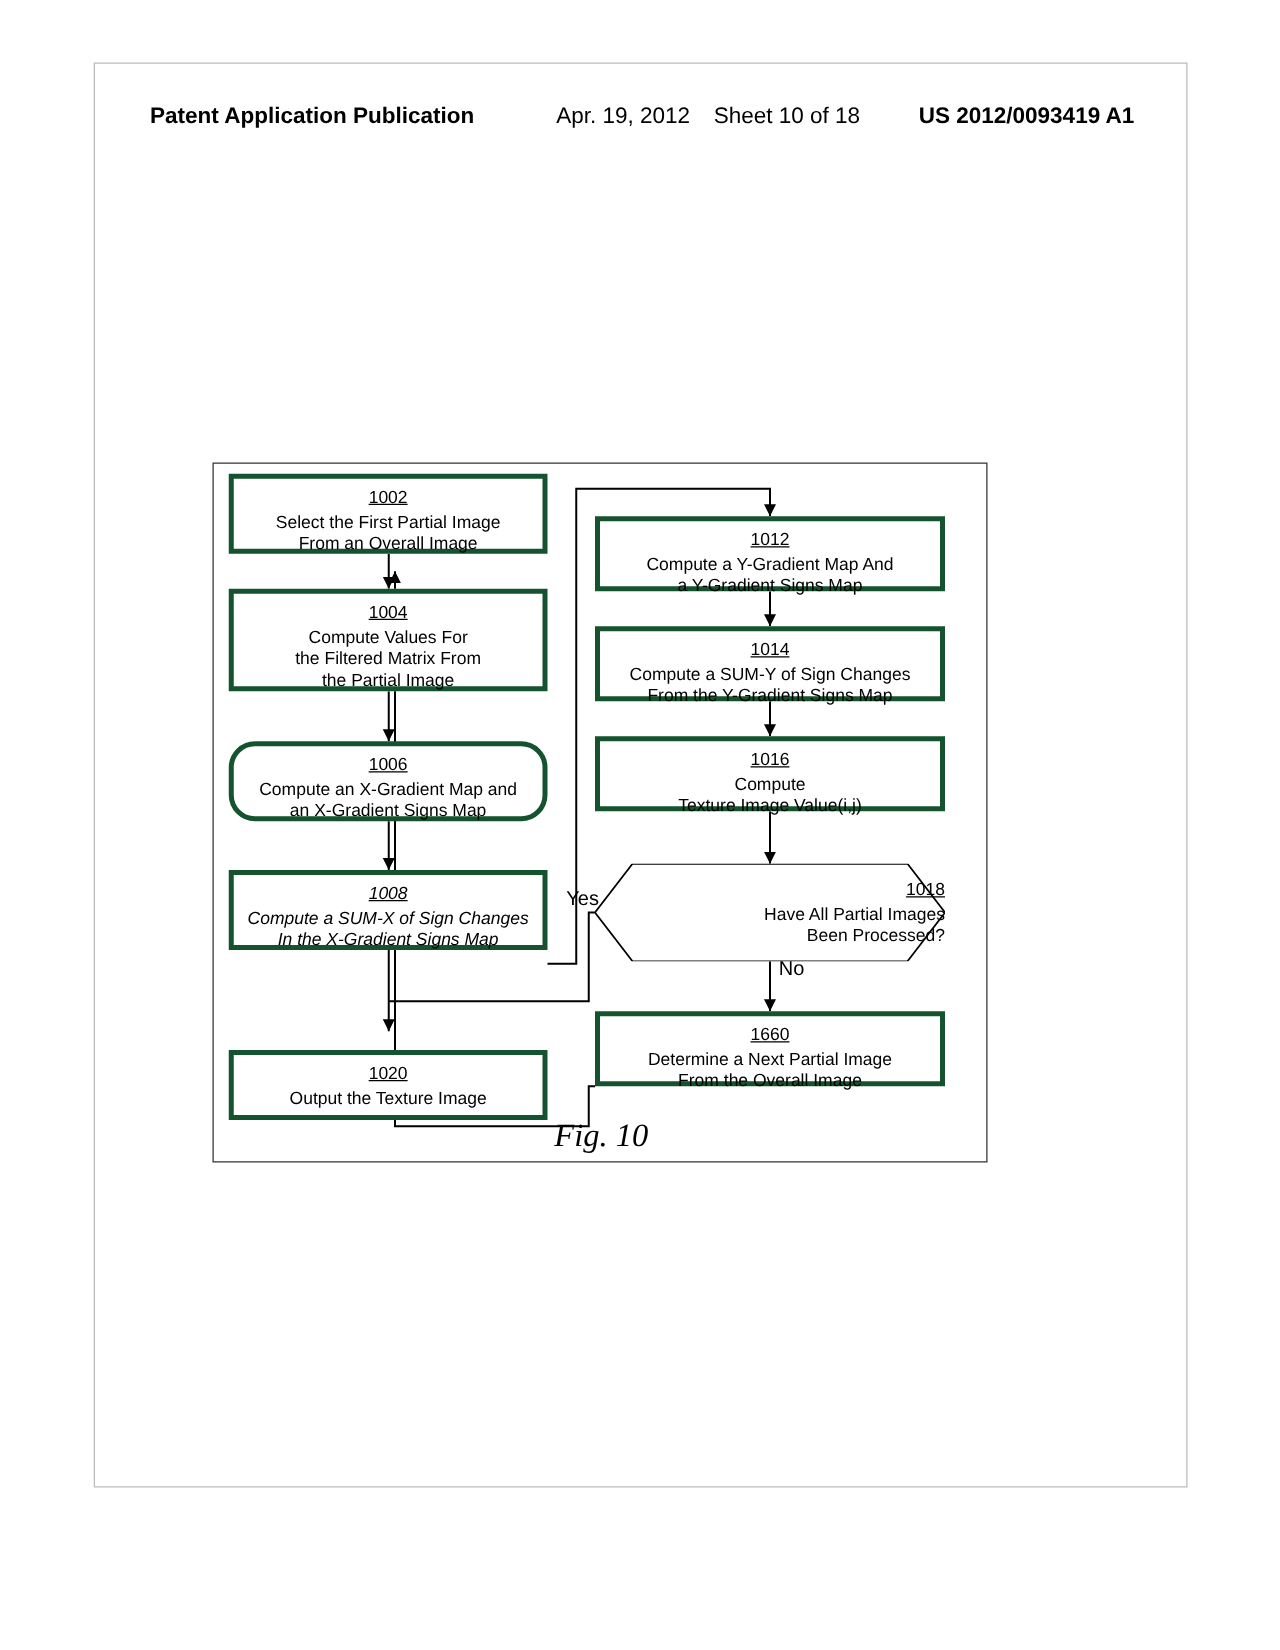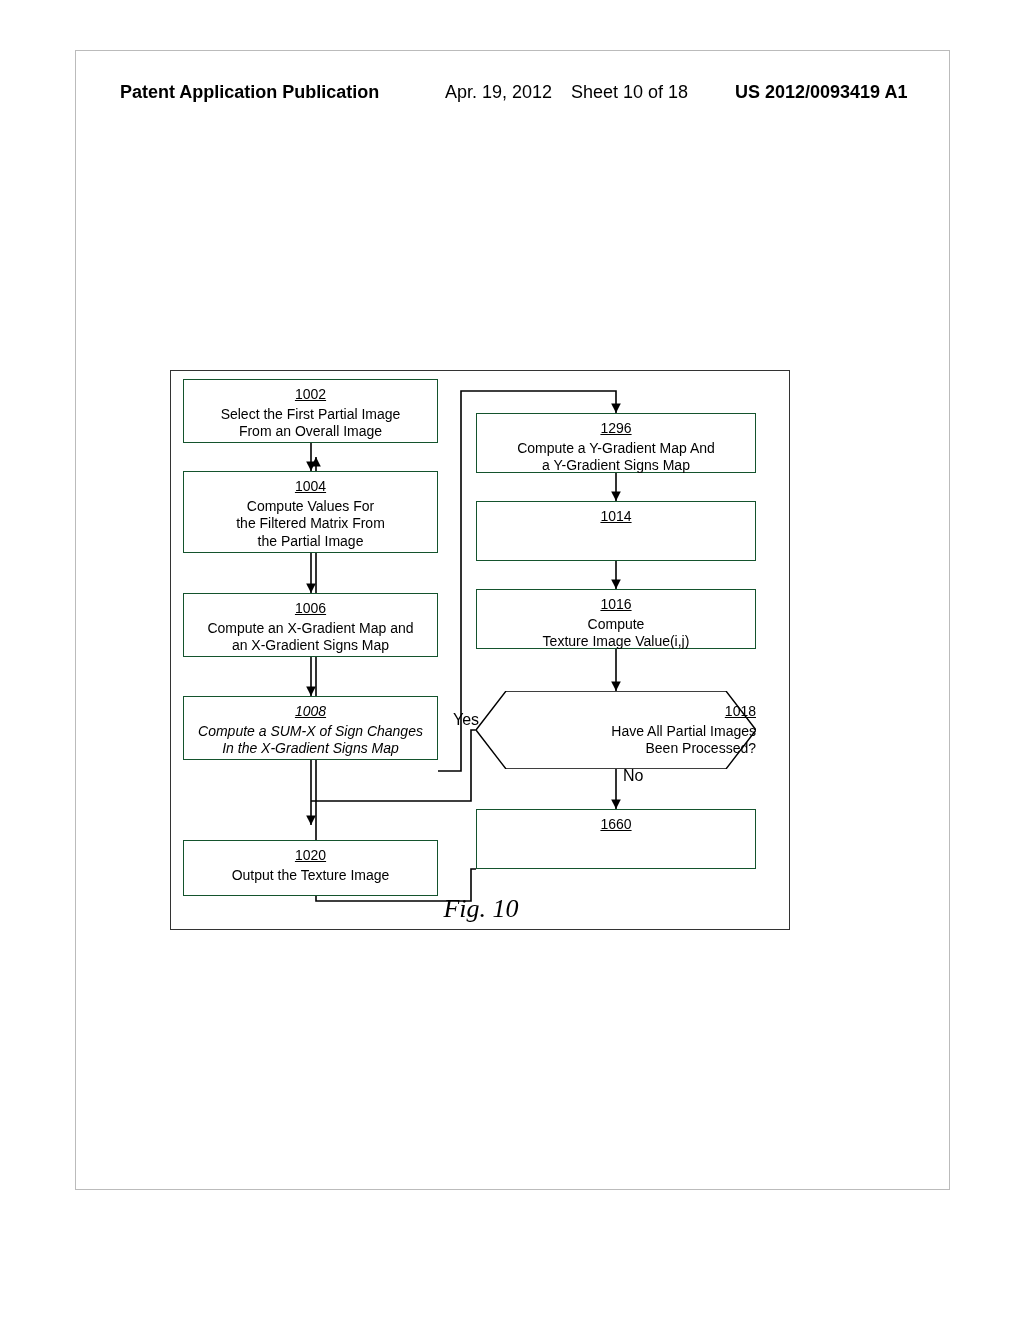--- a/index.html
+++ b/index.html
@@ -35,32 +35,32 @@
     position: absolute;
     left: 170px;
     top: 370px;
     width: 620px;
     height: 560px;
     border: 1px solid #333;
   }
 
   .box {
     position: absolute;
-    border: 1px solid #14532d;
+    border: 4px solid #14532d;
     background: #fff;
     font-size: 14px;
     text-align: center;
     line-height: 1.25;
     padding: 6px 6px;
   }
   .box .ref { text-decoration: underline; display: block; margin-bottom: 2px; }
 
   .b1002 { left: 12px;  top: 8px;   width: 255px; height: 64px; }
   .b1004 { left: 12px;  top: 100px; width: 255px; height: 82px; }
-  .b1006 { left: 12px;  top: 222px; width: 255px; height: 64px; }
+  .b1006 { left: 12px;  top: 222px; width: 255px; height: 64px; border-radius: 21px; }
   .b1008 { left: 12px;  top: 325px; width: 255px; height: 64px; font-style: italic; }
   .b1020 { left: 12px;  top: 454px; width: 255px; height: 56px; margin-top: 15px; }
 
   .b1012 { left: 305px; top: 42px;  width: 280px; height: 60px; }
   .b1014 { left: 305px; top: 130px; width: 280px; height: 60px; }
   .b1016 { left: 305px; top: 218px; width: 280px; height: 60px; }
   .b1022 { left: 305px; top: 438px; width: 280px; height: 60px; }
 
   .decision {
     position: absolute;
@@ -145,42 +145,44 @@
   <div class="box b1008">
     <span class="ref">1008</span>
     <span>Compute a SUM-X of Sign Changes<br>In the X-Gradient Signs Map</span>
   </div>
   <div class="box b1020">
     <span class="ref">1020</span>
     <span>Output the Texture Image</span>
   </div>
 
   <div class="box b1012">
-    <span class="ref">1296</span>
+    <span class="ref">1012</span>
     <span>Compute a Y-Gradient Map And<br>a Y-Gradient Signs Map</span>
   </div>
   <div class="box b1014">
     <span class="ref">1014</span>
+    <span>Compute a SUM-Y of Sign Changes<br>From the Y-Gradient Signs Map</span>
   </div>
   <div class="box b1016">
     <span class="ref">1016</span>
     <span>Compute<br>Texture Image Value(i,j)</span>
   </div>
 
   <div class="decision">
     <svg viewBox="0 0 280 78">
         <polygon points="30,0 250,0 280,39 250,78 30,78 0,39" fill="#fff" stroke="#000" stroke-width="1.4"></polygon>
       </svg>
     <div class="txt">
       <span class="ref">1018</span>
       <span>Have All Partial Images<br>Been Processed?</span>
     </div>
   </div>
 
   <div class="box b1022">
     <span class="ref">1660</span>
+    <span>Determine a Next Partial Image<br>From the Overall Image</span>
   </div>
 
   <span class="lbl yes">Yes</span>
   <span class="lbl no">No</span>
 
   <div class="figcap">Fig. 10</div>
 </div>
 
 </body></html>

